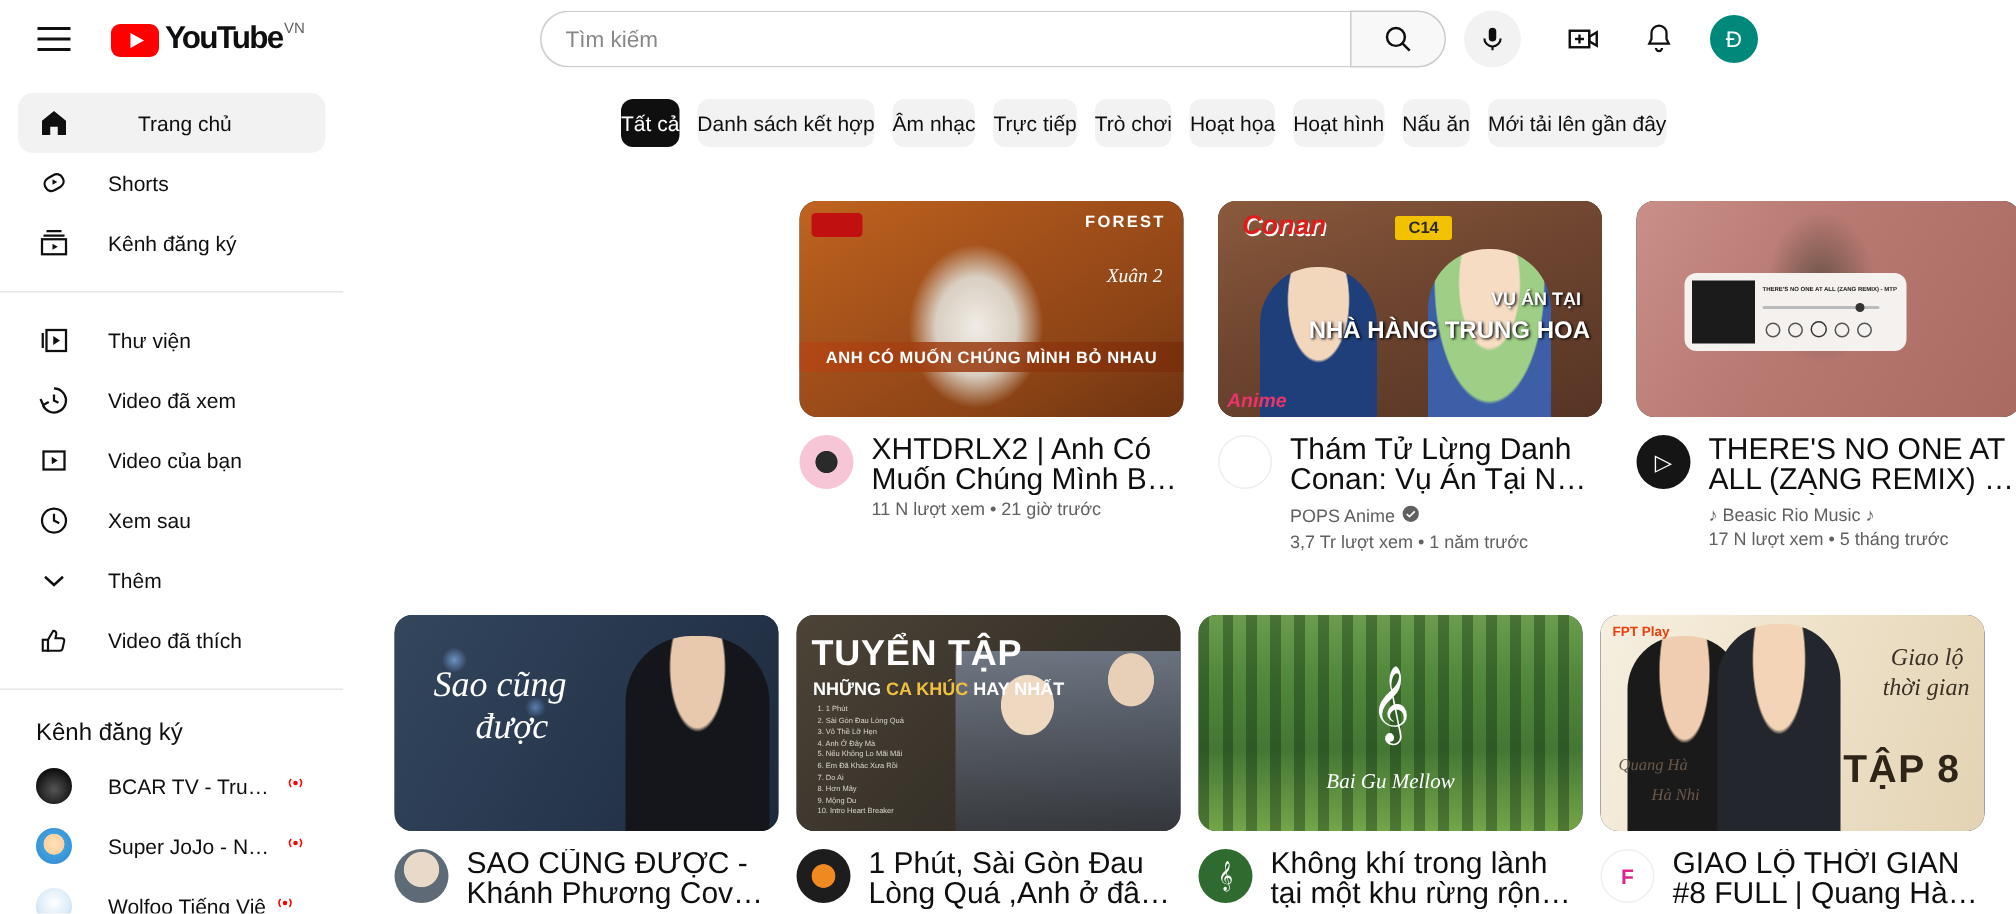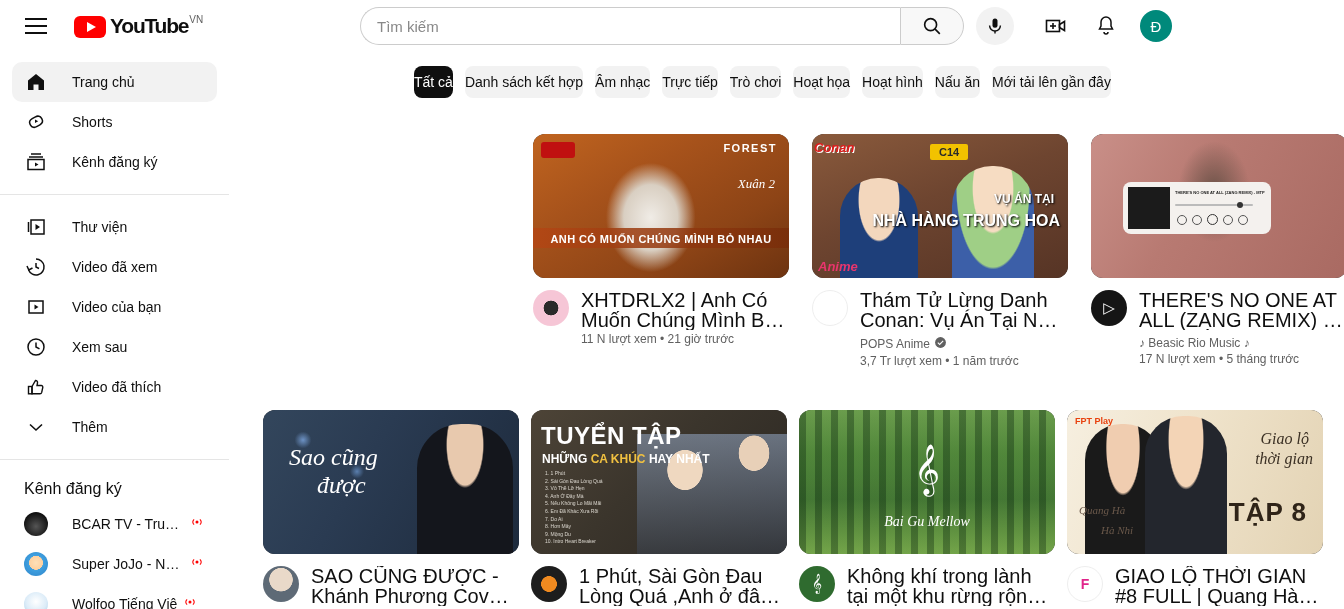--- a/index.html
+++ b/index.html
@@ -97,21 +97,21 @@
     display: flex; align-items: center;
     height: 40px; margin: 0 12px; padding-left: 12px;
     border-radius: 10px; cursor: pointer;
   }
   .nav-item.active { background: #f2f2f2; }
   .nav-ico {
     width: 24px; height: 24px; margin-right: 24px;
     display: flex; align-items: center; justify-content: center; flex: none;
   }
   .nav-label { font-size: 14px; white-space: nowrap; }
-  .nav-item.active .nav-label { font-weight: 500; }
+  .nav-item.active .nav-label { font-weight: 500; margin-left: 20px; }
   .divider { height: 1px; background: #e5e5e5; margin: 12px 0 12px 0; }
 
   .sec-title {
     font-size: 16px; padding: 8px 0 6px 24px; color: #0f0f0f;
   }
   .sub-item {
     display: flex; align-items: center;
     height: 40px; margin: 0 12px; padding-left: 12px;
     border-radius: 10px; cursor: pointer;
   }
@@ -310,34 +310,34 @@
         <circle cx="12" cy="12" r="8" fill="none" stroke="#0f0f0f" stroke-width="1.5"></circle>
         <polyline points="12,7.5 12,12 15.5,13.8" fill="none" stroke="#0f0f0f" stroke-width="1.5"></polyline>
       </svg>
     </span>
     <span class="nav-label">Xem sau</span>
   </div>
 
   <div class="nav-item">
     <span class="nav-ico">
       <svg width="24" height="24" viewBox="0 0 24 24">
+        <polyline points="6,9.5 12,15 18,9.5" fill="none" stroke="#0f0f0f" stroke-width="1.6"></polyline>
+      </svg>
+    </span>
+    <span class="nav-label">Thêm</span>
+  </div>
+
+  <div class="nav-item">
+    <span class="nav-ico">
+      <svg width="24" height="24" viewBox="0 0 24 24">
         <path d="M8 11.5l3.5-6c1.4 0 2.2 1 2 2.3l-.5 2.7h4.3c1 0 1.7.9 1.5 1.9l-1.1 5c-.2.8-.9 1.4-1.7 1.4H8z" fill="none" stroke="#0f0f0f" stroke-width="1.4"></path>
         <rect x="4.5" y="11.5" width="3.5" height="7.3" fill="none" stroke="#0f0f0f" stroke-width="1.4"></rect>
       </svg>
     </span>
     <span class="nav-label">Video đã thích</span>
-  </div>
-
-  <div class="nav-item">
-    <span class="nav-ico">
-      <svg width="24" height="24" viewBox="0 0 24 24">
-        <polyline points="6,9.5 12,15 18,9.5" fill="none" stroke="#0f0f0f" stroke-width="1.6"></polyline>
-      </svg>
-    </span>
-    <span class="nav-label">Thêm</span>
   </div>
 
   <div class="divider"></div>
 
   <div class="sec-title">Kênh đăng ký</div>
 
   <div class="sub-item">
     <span class="sub-av" style="background:radial-gradient(circle at 50% 60%, #555 0%, #111 70%)"></span>
     <span class="sub-name">BCAR TV - Truyề...</span>
     <span class="live-dot">
@@ -404,21 +404,21 @@
           <div class="vstats">11 N lượt xem • 21 giờ trước</div>
         </div>
       </div>
     </div>
 
     <div class="card">
       <div class="thumb">
         <div class="tfill" style="background:linear-gradient(160deg,#8a5a3c 0%,#6e4530 45%,#563425 100%)"></div>
         <div style="position:absolute;left:28px;bottom:0;width:78px;height:100px;background:radial-gradient(ellipse at 50% 22%,#f3d7bd 0 36%,#1e3f7a 38% 100%);border-radius:38px 38px 0 0"></div>
         <div style="position:absolute;right:34px;bottom:0;width:82px;height:112px;background:radial-gradient(ellipse at 50% 20%,#f6dcc2 0 34%,#9fcf86 36% 62%,#3c5fa8 64% 100%);border-radius:40px 40px 0 0"></div>
-        <div style="position:absolute;top:6px;left:2px;color:#e01c1c;font-size:13px;font-weight:bold;font-style:italic;text-shadow:1px 1px 0 #fff">Conan</div>
+        <div style="position:absolute;top:6px;left:16px;color:#e01c1c;font-size:18px;font-weight:bold;font-style:italic;text-shadow:1px 1px 0 #fff">Conan</div>
         <div style="position:absolute;top:10px;left:118px;background:#f2c200;color:#2a2a2a;font-size:11px;font-weight:bold;padding:2px 9px;border-radius:2px">C14</div>
         <div style="position:absolute;right:14px;top:58px;color:#fff;font-size:12px;font-weight:bold;text-shadow:1px 1px 2px #000">VỤ ÁN TẠI</div>
         <div style="position:absolute;right:8px;top:78px;color:#fff;font-size:16px;font-weight:bold;text-shadow:1px 1px 2px #000">NHÀ HÀNG TRUNG HOA</div>
         <div style="position:absolute;left:6px;bottom:4px;color:#e8356d;font-size:13px;font-style:italic;font-weight:bold">Anime</div>
       </div>
       <div class="meta">
         <div class="ch-av" style="background:#fff;border:1px solid #eee"></div>
         <div class="mtext">
           <div class="vtitle">Thám Tử Lừng Danh Conan: Vụ Án Tại Nhà Hàng Trung...</div>
           <div class="vchan">

